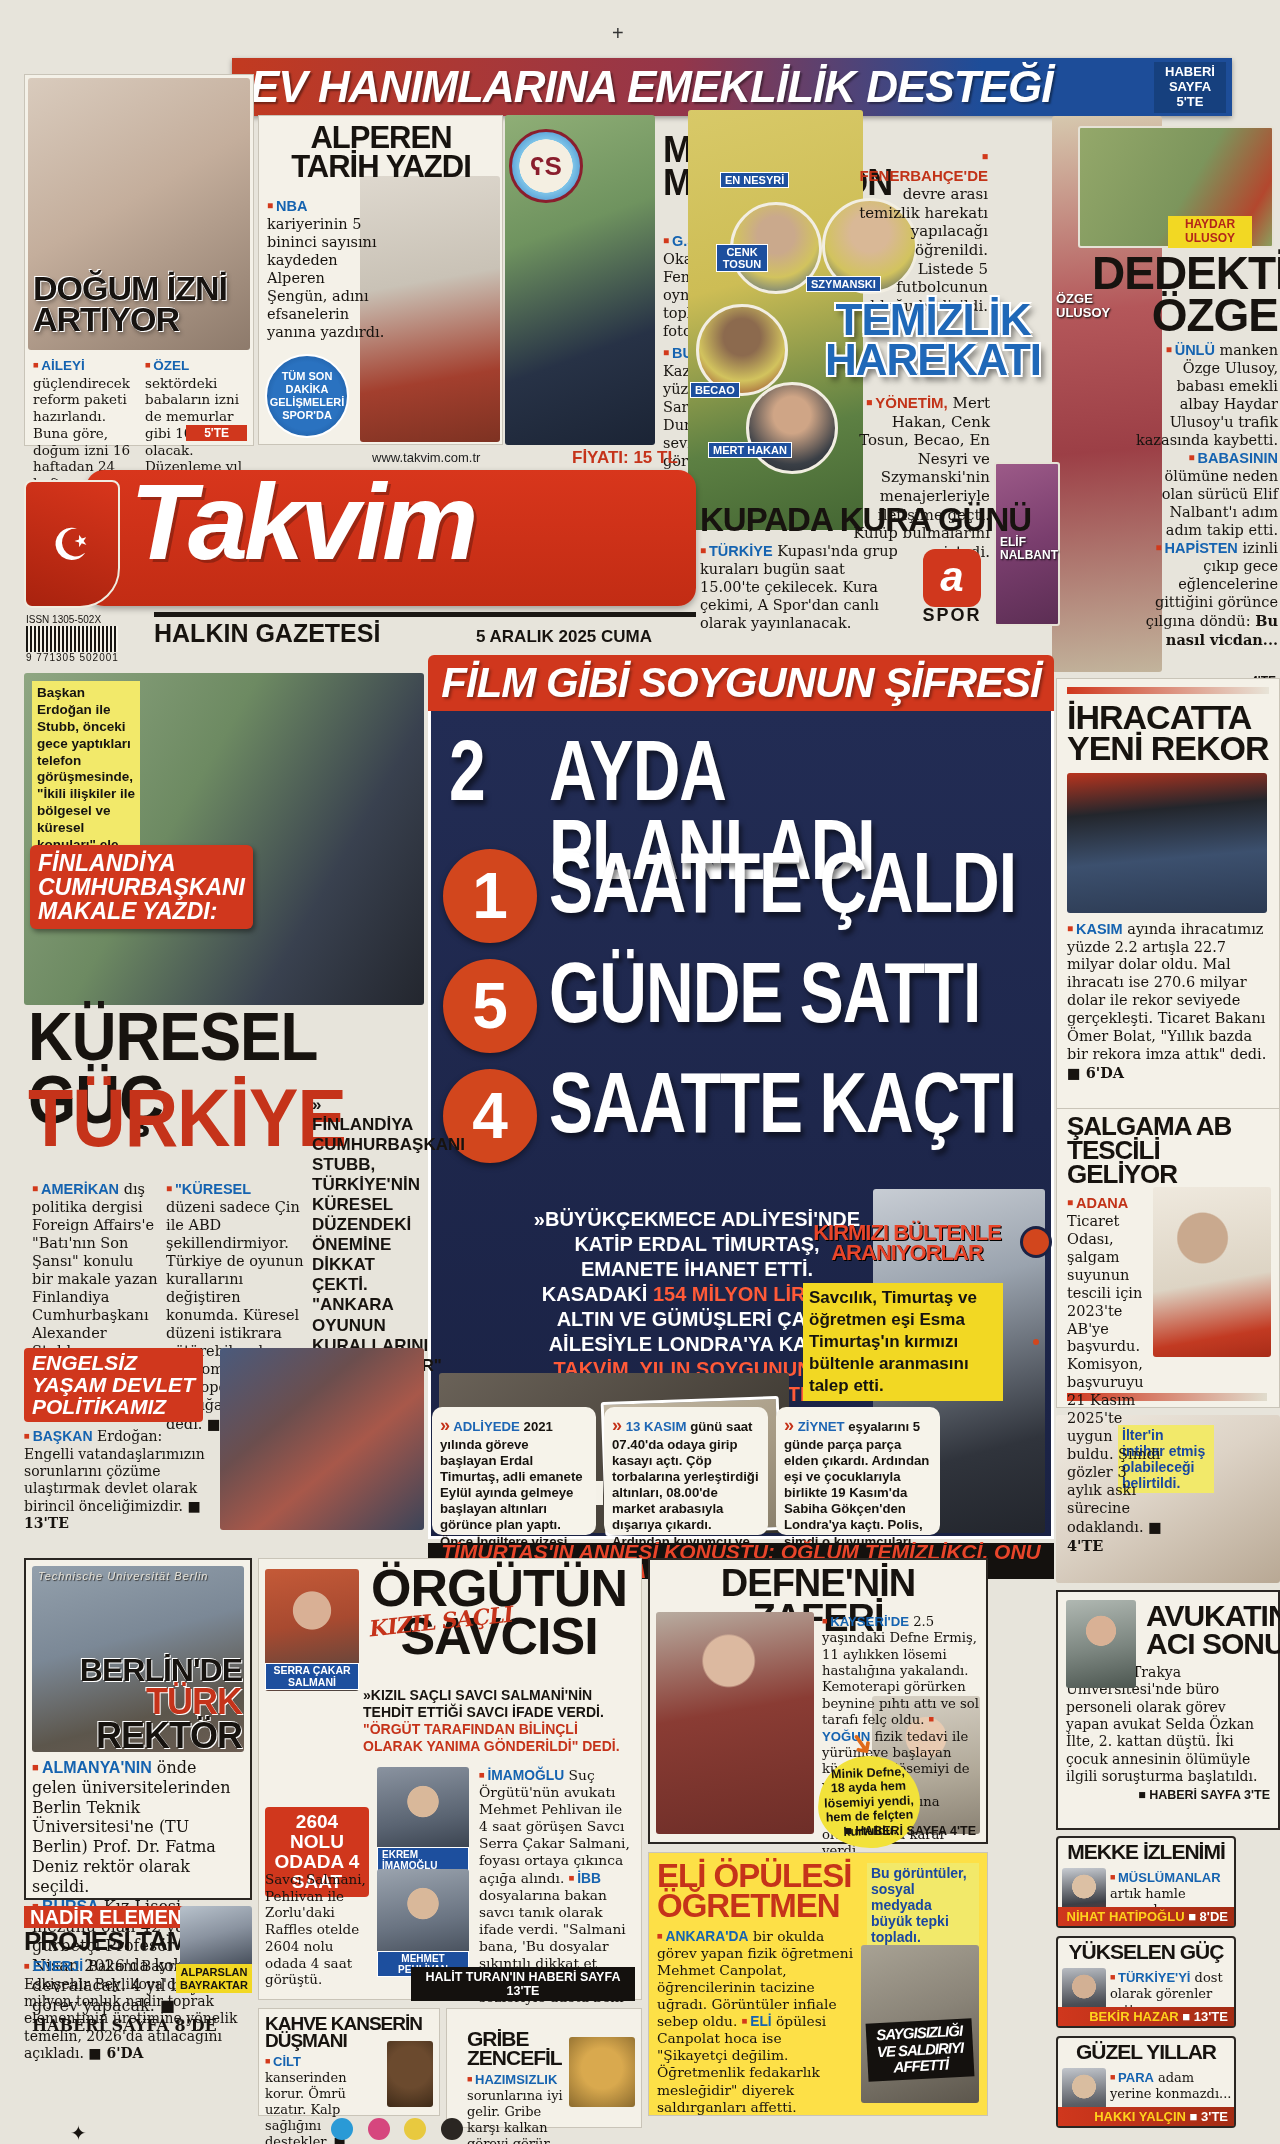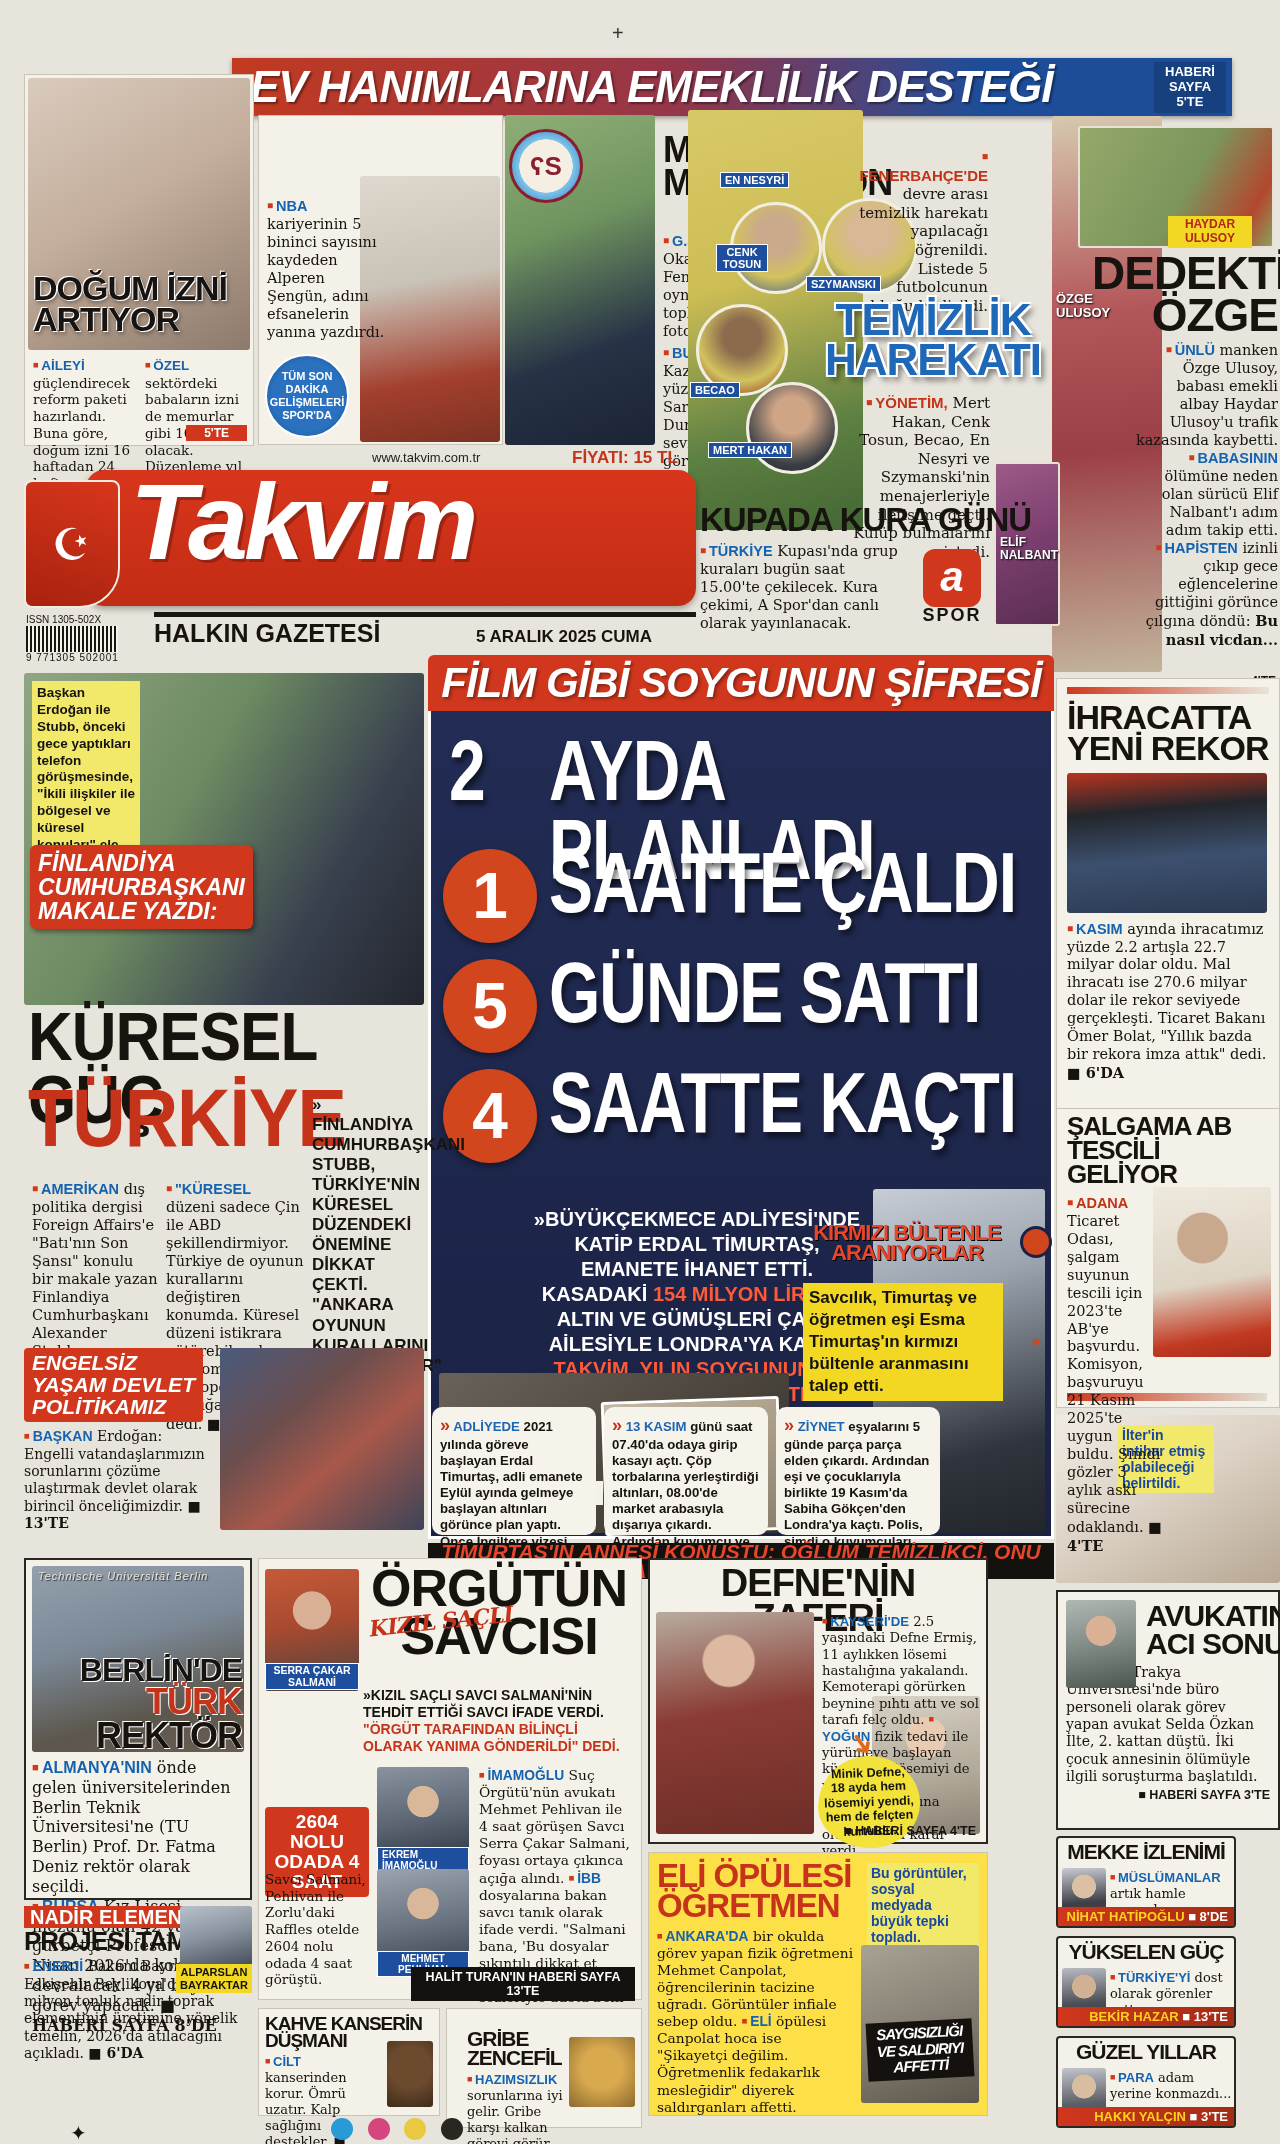--- a/index.html
+++ b/index.html
@@ -54,20 +54,24 @@
       <span class="lead">AİLEYİ</span> <span>güçlendirecek reform paketi hazırlandı. Buna göre, doğum izni 16 haftadan 24 haftaya çıkacak.</span>
     </div>
     <div class="ab serif" style="left:120px;top:282px;width:104px;font-size:13.5px">
       <span class="lead">ÖZEL</span> <span>sektördeki babaların izni de memurlar gibi 10 gün olacak. Düzenleme yıl bitmeden Meclis'e sunulacak.</span>
     </div>
     <div class="ab redbox" style="right:6px;bottom:4px;font-size:12px;padding:1px 18px">5'TE</div>
   </section>
 
   <section class="ab" style="left:258px;top:115px;width:245px;height:330px;background:#f4f1e8;border:1px solid #c9c4b8">
     <div class="ab ph" style="right:2px;top:60px;width:140px;height:266px;background:linear-gradient(170deg,#ded8ce 0%,#c9c2b6 40%,#a33f2e 75%,#7e3222 100%)"></div>
+    <div class="ab hl ctr" style="left:4px;top:8px;width:236px;font-size:31px">
+      <div>ALPEREN</div>
+      <div>TARİH YAZDI</div>
+    </div>
     <div class="ab serif" style="left:8px;top:82px;width:118px;font-size:14.5px">
       <span class="lead">NBA</span> <span>kariyerinin 5 bininci sayısını kaydeden Alperen Şengün, adını efsanelerin yanına yazdırdı.</span>
     </div>
     <div class="ab ctr w sbold" style="left:6px;top:238px;width:84px;height:84px;border-radius:50%;background:radial-gradient(circle,#2a72c0 60%,#184e8c 100%);font-size:11px;line-height:1.2;display:flex;align-items:center;justify-content:center;padding:6px;border:2px solid #fff">TÜM SON DAKİKA GELİŞMELERİ SPOR'DA</div>
   </section>
 
   <section class="ab" style="left:505px;top:115px;width:330px;height:330px">
     <div class="ab ph" style="left:0;top:0;width:150px;height:330px;background:linear-gradient(160deg,#8fae76 0%,#6f935f 35%,#273246 70%,#1b2435 100%)"></div>
     <div class="ab" style="left:4px;top:14px;width:74px;height:74px;border-radius:50%;background:radial-gradient(circle,#f4efe2 55%,#7ec4e8 56%,#2a72c0 100%);border:3px solid #8a1e2d;display:flex;align-items:center;justify-content:center;font-weight:bold;color:#8a1e2d;font-size:26px">ʕS</div>
     <div class="ab hl" style="left:158px;top:18px;font-size:36px">

